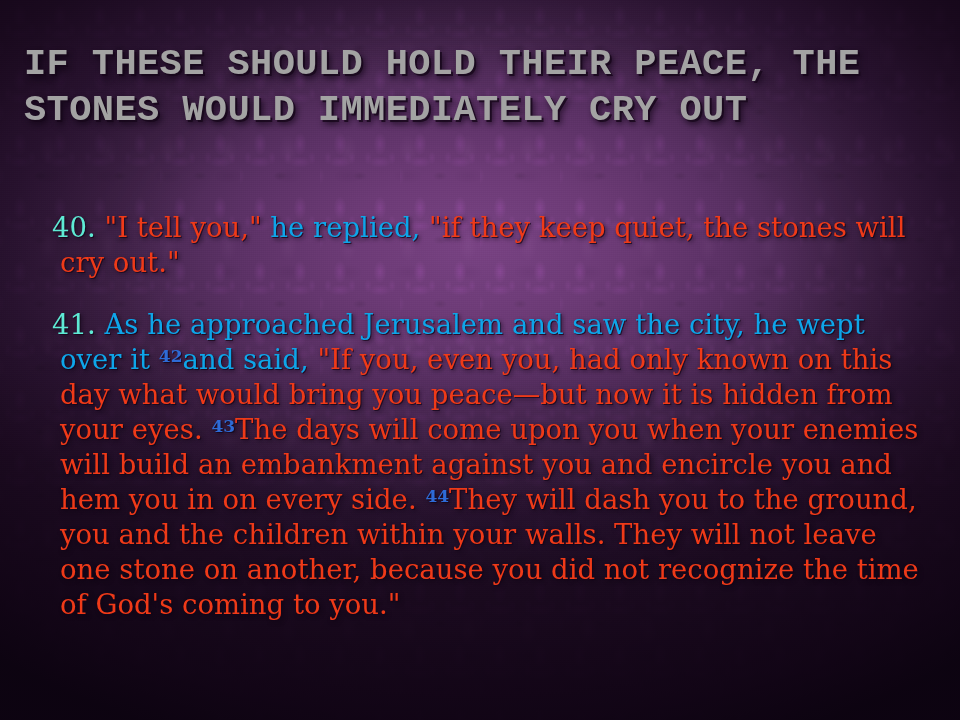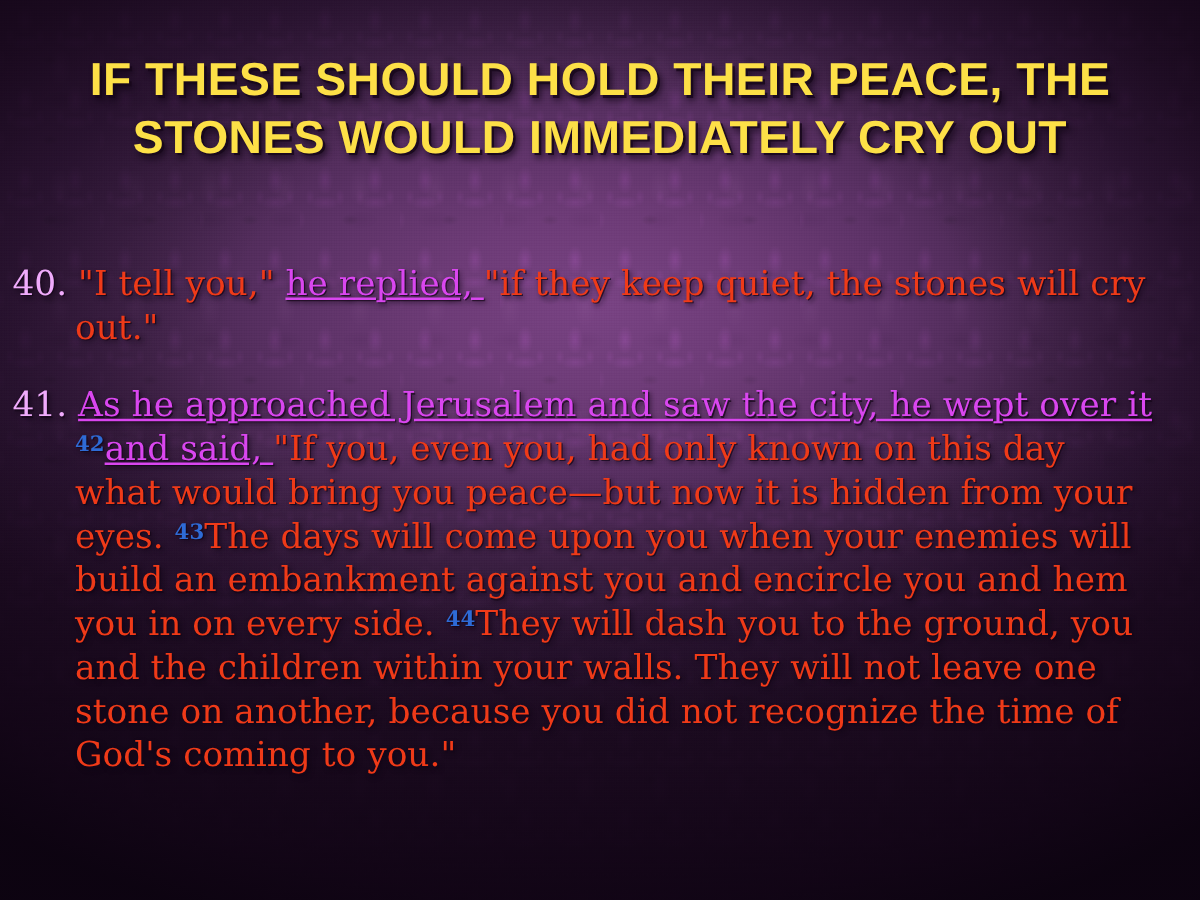--- a/index.html
+++ b/index.html
@@ -98,23 +98,22 @@
     z-index: 5;
     width: 100%;
     height: 100%;
   }
 
   #slide-title {
     position: absolute;
     top: 16px;
     left: 24px;
     right: 24px;
-    text-align: center;
-    color: #fde047;
-    font-family: Liberation Sans, sans-serif;
+    color: #a3a3a3;
+    font-family: Liberation Mono, monospace;
     font-weight: bold;
     font-size: 37px;
     line-height: 46px;
     letter-spacing: 0.4px;
     text-transform: uppercase;
     text-shadow:
       2px 2px 0 rgba(22,6,26,0.80),
       3px 4px 6px rgba(12,3,16,0.75);
   }
 
@@ -135,30 +134,30 @@
     text-shadow:
       1px 1px 0 rgba(20,5,24,0.70),
       2px 2px 4px rgba(12,3,16,0.60);
   }
 
   .verse + .verse {
     margin-top: 12px;
   }
 
   .vnum {
-    color: #f0abfc;
+    color: #5eead4;
+    margin-left: 42px;
   }
 
   .red {
     color: #ef3a18;
   }
 
   .white {
-    color: #d946ef;
-    text-decoration: underline;
+    color: #0ea5e9;
   }
 
   .sup {
     color: #2e6bd6;
     font-size: 0.62em;
     vertical-align: 0.42em;
     line-height: 0;
     font-weight: bold;
   }
 </style>

